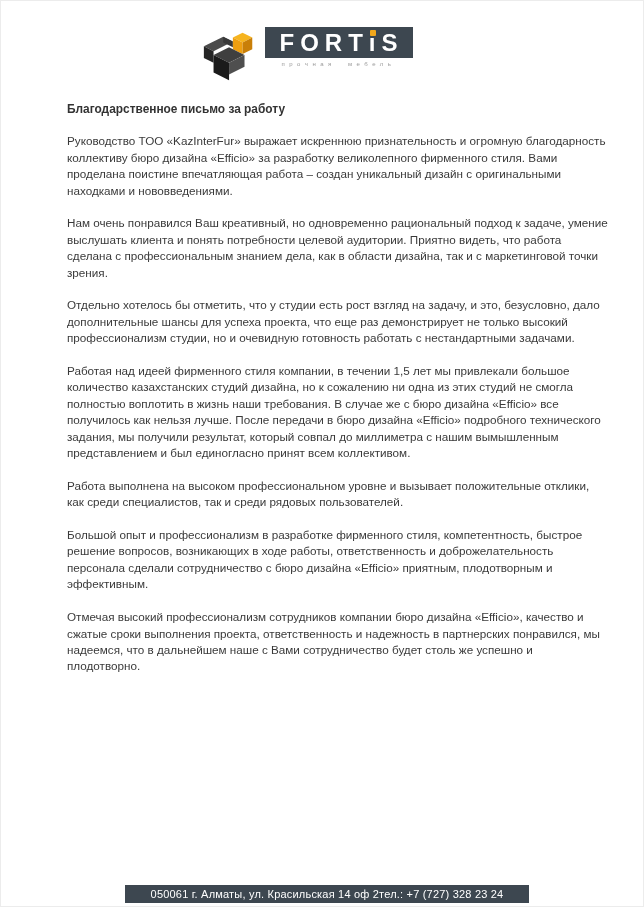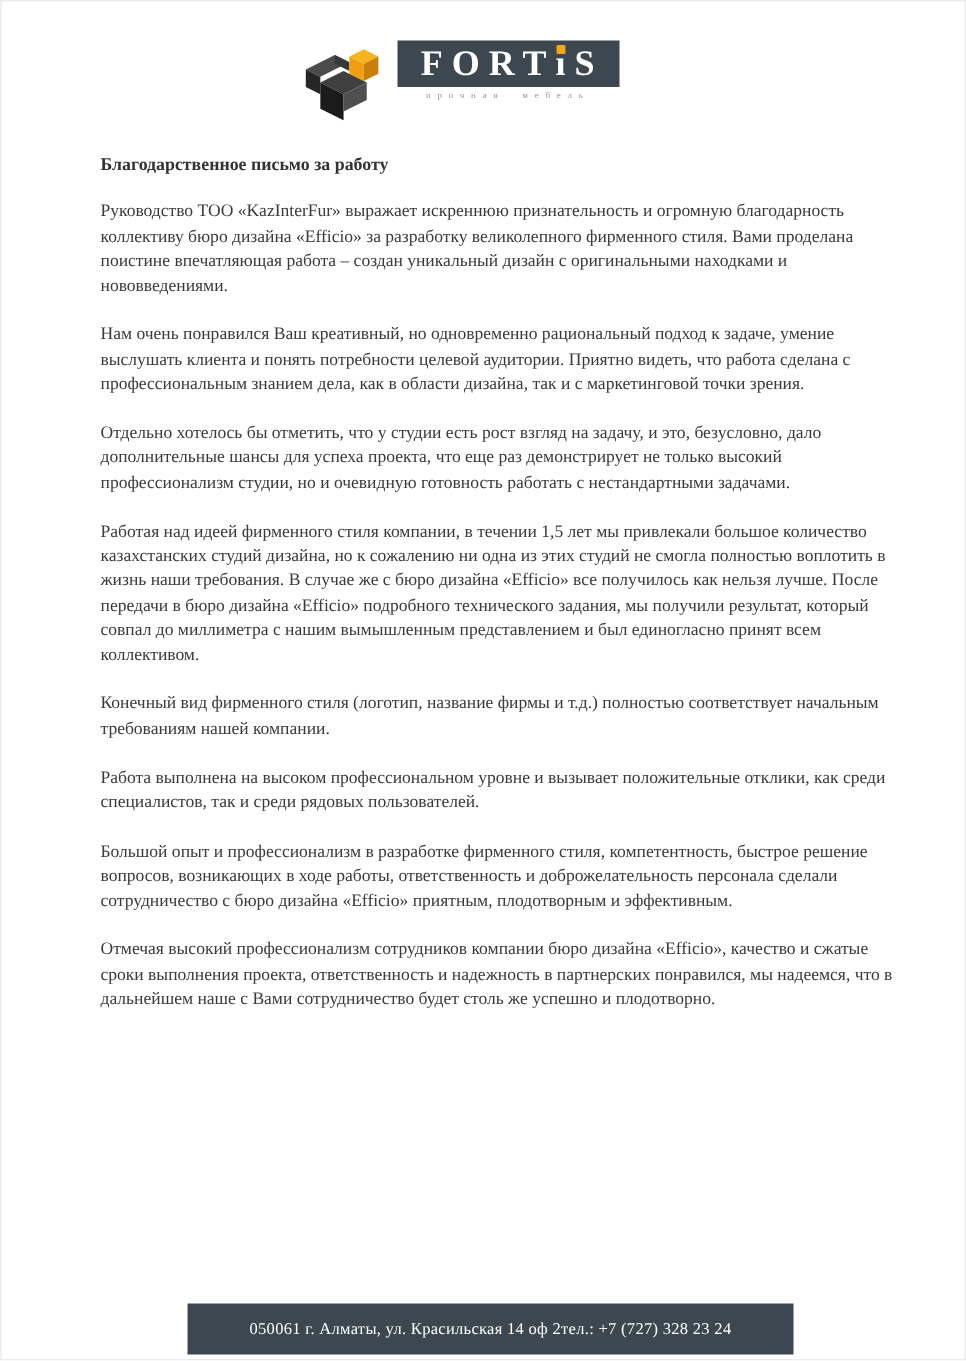--- a/index.html
+++ b/index.html
@@ -2,21 +2,21 @@
 <html lang="ru"><head>
 <meta charset="utf-8">
 <style>
   html,body{margin:0;padding:0;background:#ffffff;}
   .page{
     position:relative;
     width:644px;height:907px;
     background:#ffffff;
     box-sizing:border-box;
     border:1px solid #ececec;
-    font-family:Liberation Serif, serif;
+    font-family:Liberation Sans, sans-serif;
     overflow:hidden;
   }
   
   .logo{
     position:absolute;top:26px;left:0;right:0;
     display:flex;justify-content:center;align-items:flex-start;
     transform:translateX(-16px);
   }
   .logo-icon{display:block;margin-top:1px;}
   .logo-right{margin-left:5px;}
@@ -52,21 +52,21 @@
   }
   .content h1{
     font-size:11.9px;line-height:16.4px;
     font-weight:700;color:#333333;
     margin:0 0 16px 0;
   }
   .content p{margin:0 0 16.4px 0;}
   
   .footer-bar{
     position:absolute;left:124px;bottom:3px;
-    width:404px;height:34px;
+    width:404px;height:18px;
     background:#3d4750;color:#ffffff;
     display:flex;align-items:center;justify-content:center;
     font-size:11px;letter-spacing:0.2px;
     white-space:nowrap;
   }
 </style>
 </head>
 <body>
 
 <div class="page">
@@ -97,21 +97,20 @@
   </header>
 
   <main class="content">
     <h1>Благодарственное письмо за работу</h1>
     <div>
 
     <p>Руководство ТОО «KazInterFur» выражает искреннюю признательность и огромную благодарность коллективу бюро дизайна «Efficio» за разработку великолепного фирменного стиля. Вами проделана поистине впечатляющая работа – создан уникальный дизайн с оригинальными находками и нововведениями.</p>
         <p>Нам очень понравился Ваш креативный, но одновременно рациональный подход к задаче, умение выслушать клиента и понять потребности целевой аудитории. Приятно видеть, что работа сделана с профессиональным знанием дела, как в области дизайна, так и с маркетинговой точки зрения.</p>
         <p>Отдельно хотелось бы отметить, что у студии есть рост взгляд на задачу, и это, безусловно, дало дополнительные шансы для успеха проекта, что еще раз демонстрирует не только высокий профессионализм студии, но и очевидную готовность работать с нестандартными задачами.</p>
         <p>Работая над идеей фирменного стиля компании, в течении 1,5 лет мы привлекали большое количество казахстанских студий дизайна, но к сожалению ни одна из этих студий не смогла полностью воплотить в жизнь наши требования. В случае же с бюро дизайна «Efficio» все получилось как нельзя лучше. После передачи в бюро дизайна «Efficio» подробного технического задания, мы получили результат, который совпал до миллиметра с нашим вымышленным представлением и был единогласно принят всем коллективом.</p>
-        <p>Конечный вид фирменного стиля (логотип, название фирмы и т.д.) полностью соответствует начальным требованиям нашей компании.</p>
         <p>Работа выполнена на высоком профессиональном уровне и вызывает положительные отклики, как среди специалистов, так и среди рядовых пользователей.</p>
         <p>Большой опыт и профессионализм в разработке фирменного стиля, компетентность, быстрое решение вопросов, возникающих в ходе работы, ответственность и доброжелательность персонала сделали сотрудничество с бюро дизайна «Efficio» приятным, плодотворным и эффективным.</p>
         <p>Отмечая высокий профессионализм сотрудников компании бюро дизайна «Efficio», качество и сжатые сроки выполнения проекта, ответственность и надежность в партнерских понравился, мы надеемся, что в дальнейшем наше с Вами сотрудничество будет столь же успешно и плодотворно.</p>
       </div>
   </main>
 
   <footer class="footer-bar">
     <span>050061 г. Алматы, ул. Красильская 14 оф 2</span>
     <span>тел.: +7 (727) 328 23 24</span>
   </footer>

